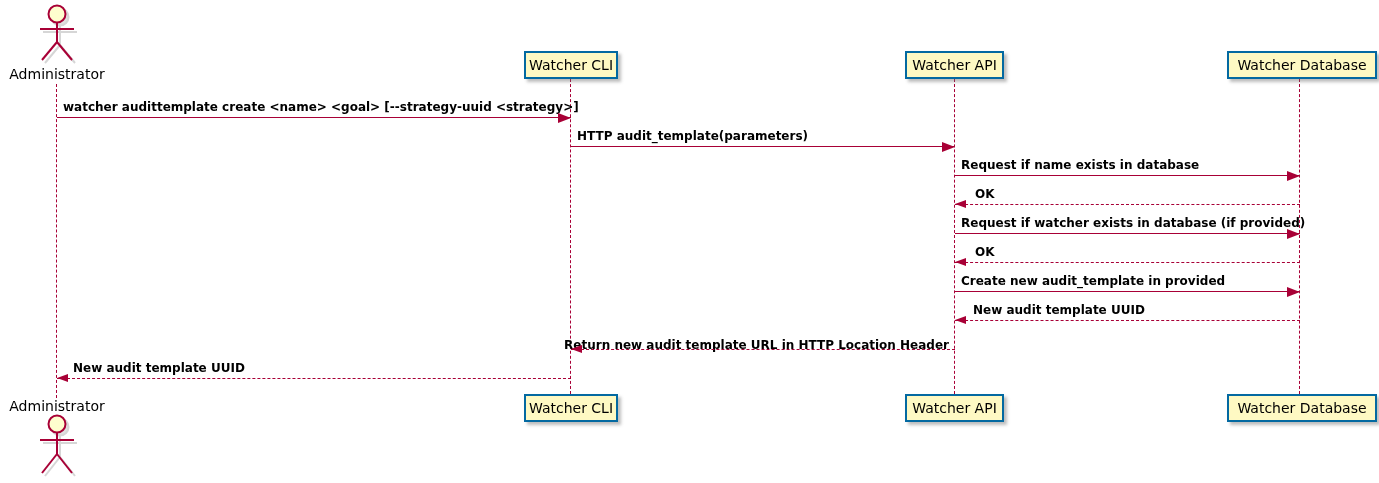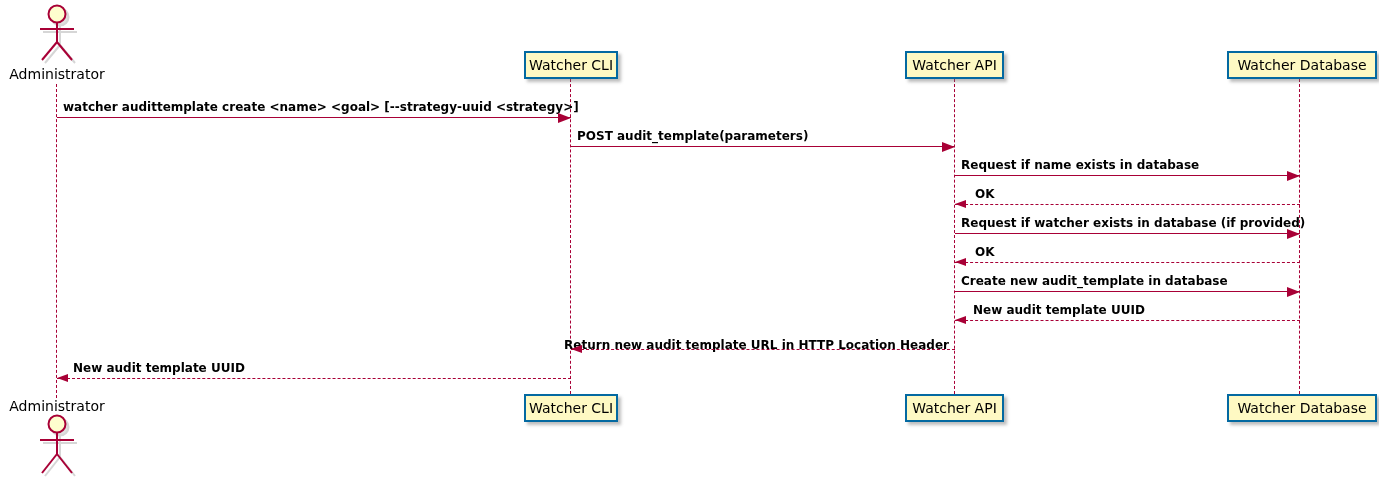--- a/index.html
+++ b/index.html
@@ -92,21 +92,21 @@
   <div class="participant" style="left:905px; top:51px; width:99px;">Watcher API</div>
   <div class="participant" style="left:1227px;top:51px; width:150px;">Watcher Database</div>
 
   <div>
     <div class="msg-label" style="left:63px;top:99px">watcher audittemplate create &lt;name&gt; &lt;goal&gt; [--strategy-uuid &lt;strategy&gt;]</div>
     <div class="msg-line solid" style="left:57px;top:117px;width:514px"></div>
     <div class="head-right" style="left:558px;top:113px"></div>
   </div>
 
   <div>
-    <div class="msg-label" style="left:577px;top:128px">POST audit_template(parameters)</div>
+    <div class="msg-label" style="left:577px;top:128px">HTTP audit_template(parameters)</div>
     <div class="msg-line solid" style="left:571px;top:146px;width:384px"></div>
     <div class="head-right" style="left:942px;top:142px"></div>
   </div>
 
   <div>
     <div class="msg-label" style="left:961px;top:157px">Request if name exists in database</div>
     <div class="msg-line solid" style="left:955px;top:175px;width:345px"></div>
     <div class="head-right" style="left:1287px;top:171px"></div>
   </div>
 
@@ -122,21 +122,21 @@
     <div class="head-right" style="left:1287px;top:229px"></div>
   </div>
 
   <div>
     <div class="msg-label" style="left:975px;top:244px">OK</div>
     <div class="msg-line dashed" style="left:955px;top:262px;width:345px"></div>
     <div class="head-left" style="left:955px;top:258px"></div>
   </div>
 
   <div>
-    <div class="msg-label" style="left:961px;top:273px">Create new audit_template in database</div>
+    <div class="msg-label" style="left:961px;top:273px">Create new audit_template in provided</div>
     <div class="msg-line solid" style="left:955px;top:291px;width:345px"></div>
     <div class="head-right" style="left:1287px;top:287px"></div>
   </div>
 
   <div>
     <div class="msg-label" style="left:973px;top:302px">New audit template UUID</div>
     <div class="msg-line dashed" style="left:955px;top:320px;width:345px"></div>
     <div class="head-left" style="left:955px;top:316px"></div>
   </div>
 

